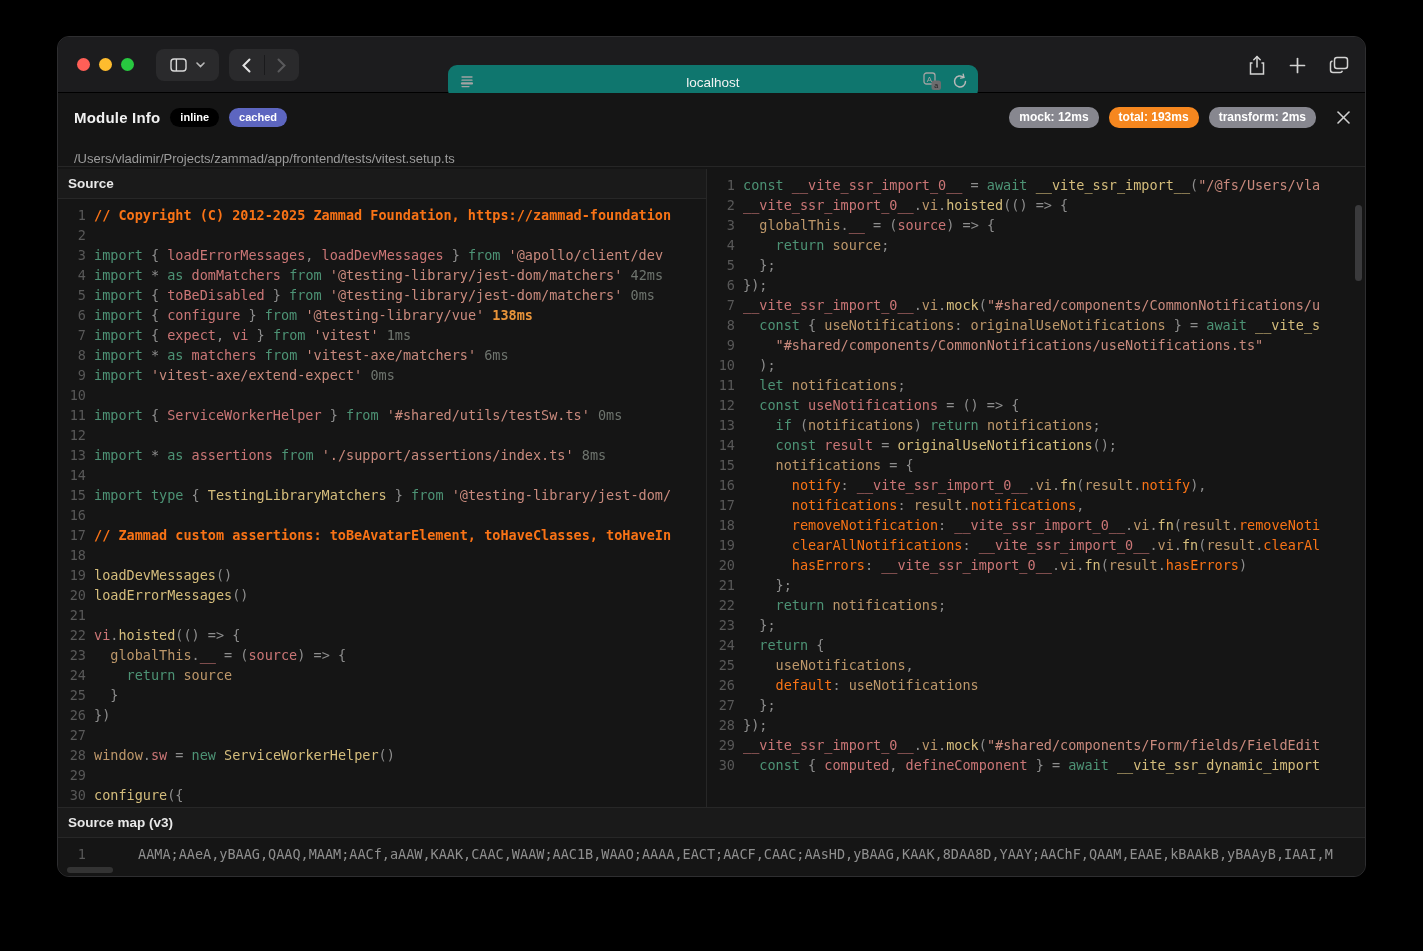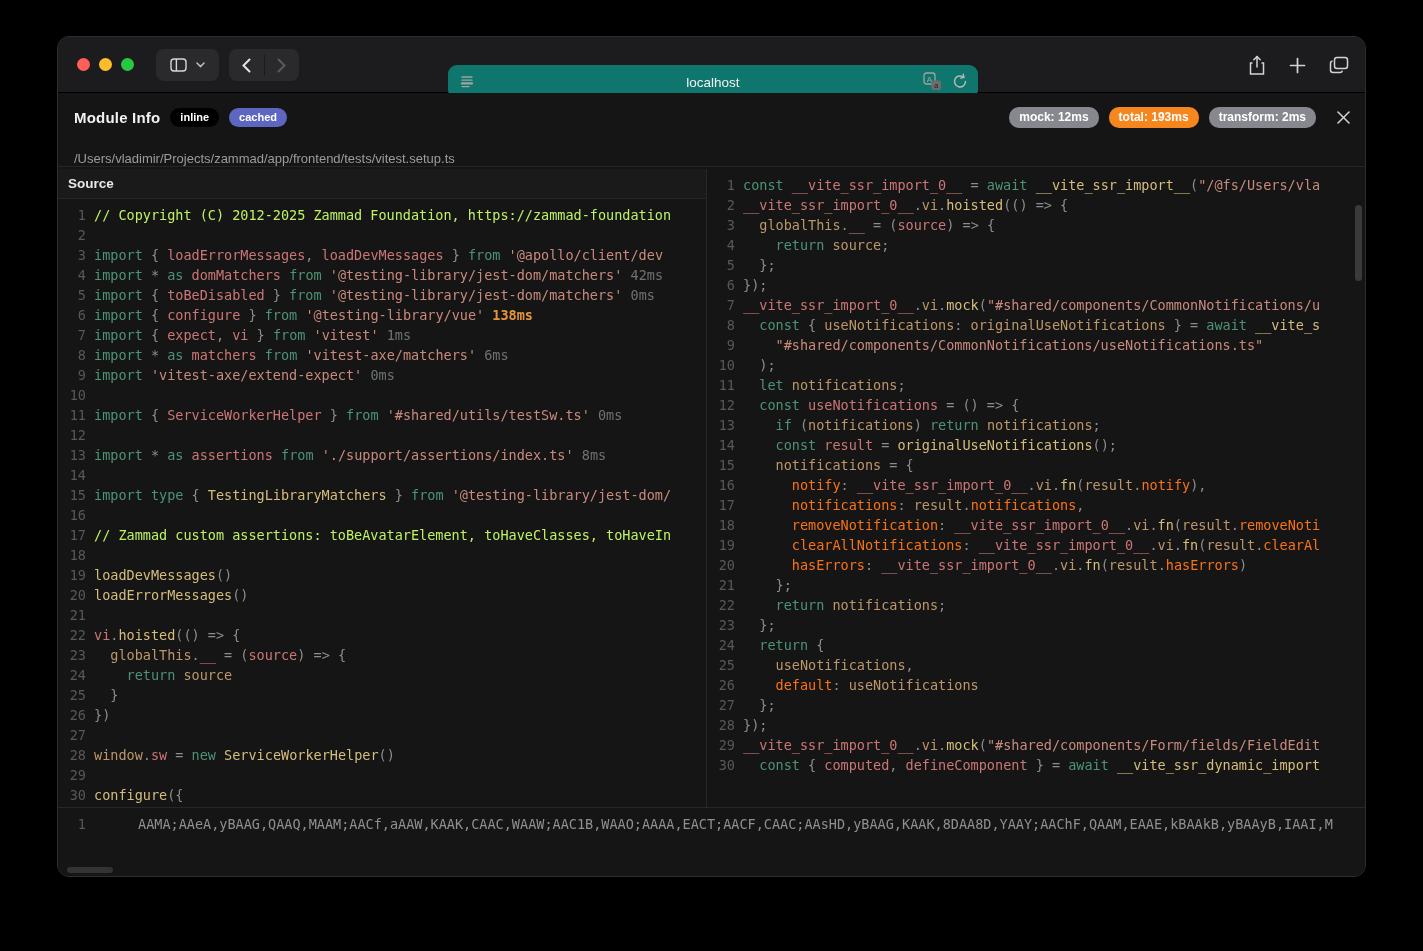--- a/index.html
+++ b/index.html
@@ -53,21 +53,21 @@
   .cl { display:flex; height:20px; white-space:pre; overflow:hidden; }
   .ln { flex:none; width:28px; text-align:right; margin-right:8px; color:#585858; }
   .codetxt { flex:1; overflow:hidden; }
 
   .tk-k { color:#4d9375; }   
   .tk-s { color:#c98a7d; }   
   .tk-p { color:#cb7676; }   
   .tk-v { color:#bd976a; }   
   .tk-m { color:#f97316; }   
   .tk-f { color:#d5bd7c; }   
-  .tk-c { color:#bef264; }   
+  .tk-c { color:#f97316;font-weight:bold; }   
   .tk-d { color:#8d8d8d; }   
   .tk-g { color:#6e746e; }   
   .tk-o { color:#e8943a; font-weight:700; }  
 
   .vscroll { position:absolute; right:3px; top:36px; width:7px; height:76px;
              background:#3a3a3c; border-radius:4px; }
 
   
   .sourcemap { position:absolute; top:770px; left:0; right:0; bottom:0;
                border-top:1px solid #272727; background:#151515; overflow:hidden; }
@@ -250,20 +250,21 @@
           <div class="cl"><span class="ln">27</span><span class="codetxt"><span class="tk-d">  };</span></span></div>
           <div class="cl"><span class="ln">28</span><span class="codetxt"><span class="tk-d">});</span></span></div>
           <div class="cl"><span class="ln">29</span><span class="codetxt"><span class="tk-p">__vite_ssr_import_0__</span><span class="tk-d">.</span><span class="tk-v">vi</span><span class="tk-d">.</span><span class="tk-f">mock</span><span class="tk-d">(</span><span class="tk-s">"#shared/components/Form/fields/FieldEdit</span></span></div>
           <div class="cl"><span class="ln">30</span><span class="codetxt"><span class="tk-d">  </span><span class="tk-k">const</span><span class="tk-d"> { </span><span class="tk-p">computed</span><span class="tk-d">, </span><span class="tk-p">defineComponent</span><span class="tk-d"> } = </span><span class="tk-k">await</span><span class="tk-d"> </span><span class="tk-f">__vite_ssr_dynamic_import</span></span></div>
         </div>
       <div class="vscroll"></div>
     </section>
   </div>
 
   <div class="sourcemap">
+    <div class="panel-header">Source map (v3)</div>
     <div class="code-area">
       <div class="cl">
         <span class="ln">1</span>
         <span class="codetxt map-text">AAMA;AAeA,yBAAG,QAAQ,MAAM;AACf,aAAW,KAAK,CAAC,WAAW;AAC1B,WAAO;AAAA,EACT;AACF,CAAC;AAsHD,yBAAG,KAAK,8DAA8D,YAAY;AAChF,QAAM,EAAE,kBAAkB,yBAAyB,IAAI,M</span>
       </div>
     </div>
     <div class="hscroll"></div>
   </div>
 
 </div>

